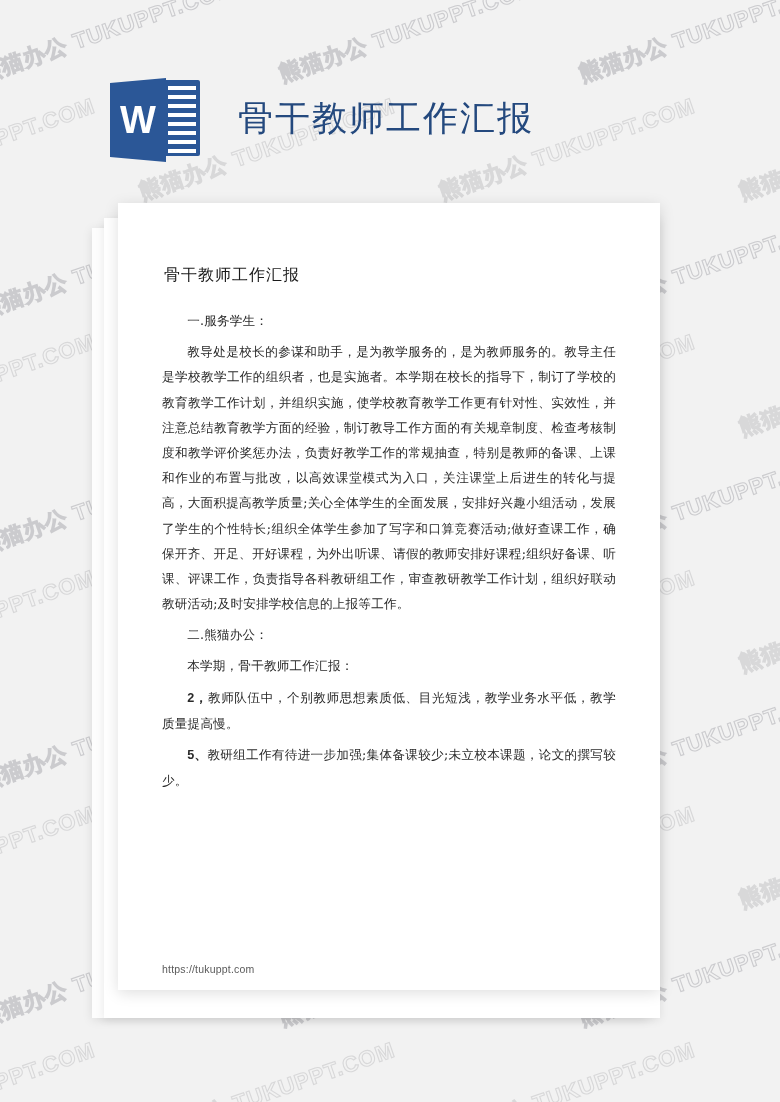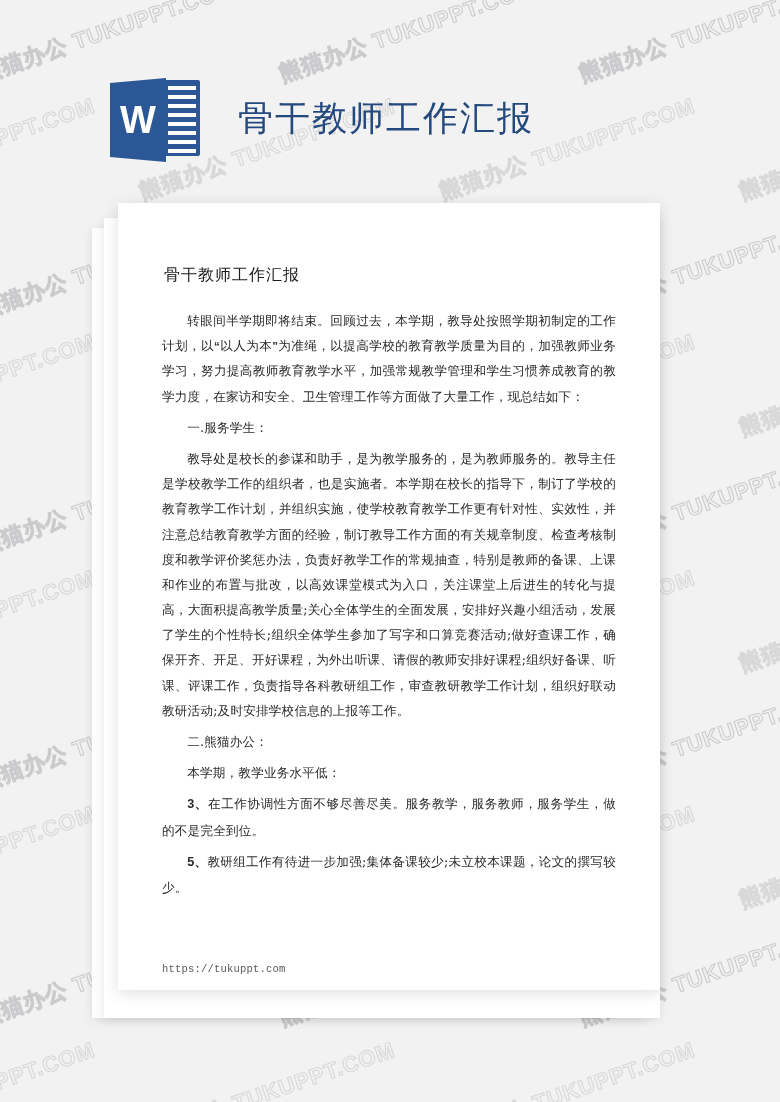--- a/index.html
+++ b/index.html
@@ -140,21 +140,21 @@
     margin: 0 0 6px 0;
     text-indent: 2em;
     letter-spacing: 0.2px;
   }
   .ent { font-family: "Liberation Sans", "DejaVu Sans", sans-serif; font-weight: bold; font-size: 11.5px; }
   .numlead { font-family: "Liberation Sans", "DejaVu Sans", sans-serif; font-weight: bold; }
 
   #doc-footer-url {
     position: absolute;
     left: 162px; top: 963px;
-    font-family: Liberation Mono, monospace;
+    font-family: Liberation Sans, sans-serif;
     font-size: 10.5px;
     color: #5a5a5a;
     z-index: 9;
     letter-spacing: 0.2px;
   }
 </style>
 </head>
 <body>
 
 <div id="watermark-layer">
@@ -195,26 +195,25 @@
     <div class="wm" style="left: 740px; top: 1122px;">熊猫办公 TUKUPPT.COM</div>
   </div>
 
 <div id="page-stack">
   <div class="page-behind-far"></div>
   <div class="page-behind-near"></div>
 
   <div id="doc-page">
     <div id="doc-title">骨干教师工作汇报</div>
     <div id="doc-body">
-        <div class="para">转眼间半学期即将结束。回顾过去，本学期，教导处按照学期初制定的工作计划，以<span class="ent">“</span>以人为本<span class="ent">”</span>为准绳，以提高学校的教育教学质量为目的，加强教师业务学习，努力提高教师教育教学水平，加强常规教学管理和学生习惯养成教育的教学力度，在家访和安全、卫生管理工作等方面做了大量工作，现总结如下：</div>
         <div class="para">一.服务学生：</div>
         <div class="para">教导处是校长的参谋和助手，是为教学服务的，是为教师服务的。教导主任是学校教学工作的组织者，也是实施者。本学期在校长的指导下，制订了学校的教育教学工作计划，并组织实施，使学校教育教学工作更有针对性、实效性，并注意总结教育教学方面的经验，制订教导工作方面的有关规章制度、检查考核制度和教学评价奖惩办法，负责好教学工作的常规抽查，特别是教师的备课、上课和作业的布置与批改，以高效课堂模式为入口，关注课堂上后进生的转化与提高，大面积提高教学质量;关心全体学生的全面发展，安排好兴趣小组活动，发展了学生的个性特长;组织全体学生参加了写字和口算竞赛活动;做好查课工作，确保开齐、开足、开好课程，为外出听课、请假的教师安排好课程;组织好备课、听课、评课工作，负责指导各科教研组工作，审查教研教学工作计划，组织好联动教研活动;及时安排学校信息的上报等工作。</div>
         <div class="para">二.熊猫办公：</div>
-        <div class="para">本学期，教学业务水平低：</div>
-        <div class="para"><span class="numlead">3、</span>在工作协调性方面不够尽善尽美。服务教学，服务教师，服务学生，做的不是完全到位。</div>
+        <div class="para">本学期，骨干教师工作汇报：</div>
+        <div class="para"><span class="numlead">2，</span>教师队伍中，个别教师思想素质低、目光短浅，教学业务水平低，教学质量提高慢。</div>
         <div class="para"><span class="numlead">5、</span>教研组工作有待进一步加强;集体备课较少;未立校本课题，论文的撰写较少。</div>
       </div>
   </div>
 
   <div id="doc-footer-url">https://tukuppt.com</div>
 </div>
 
 <div id="header">
   <div id="word-icon">
     <div class="wi-slab"></div>

